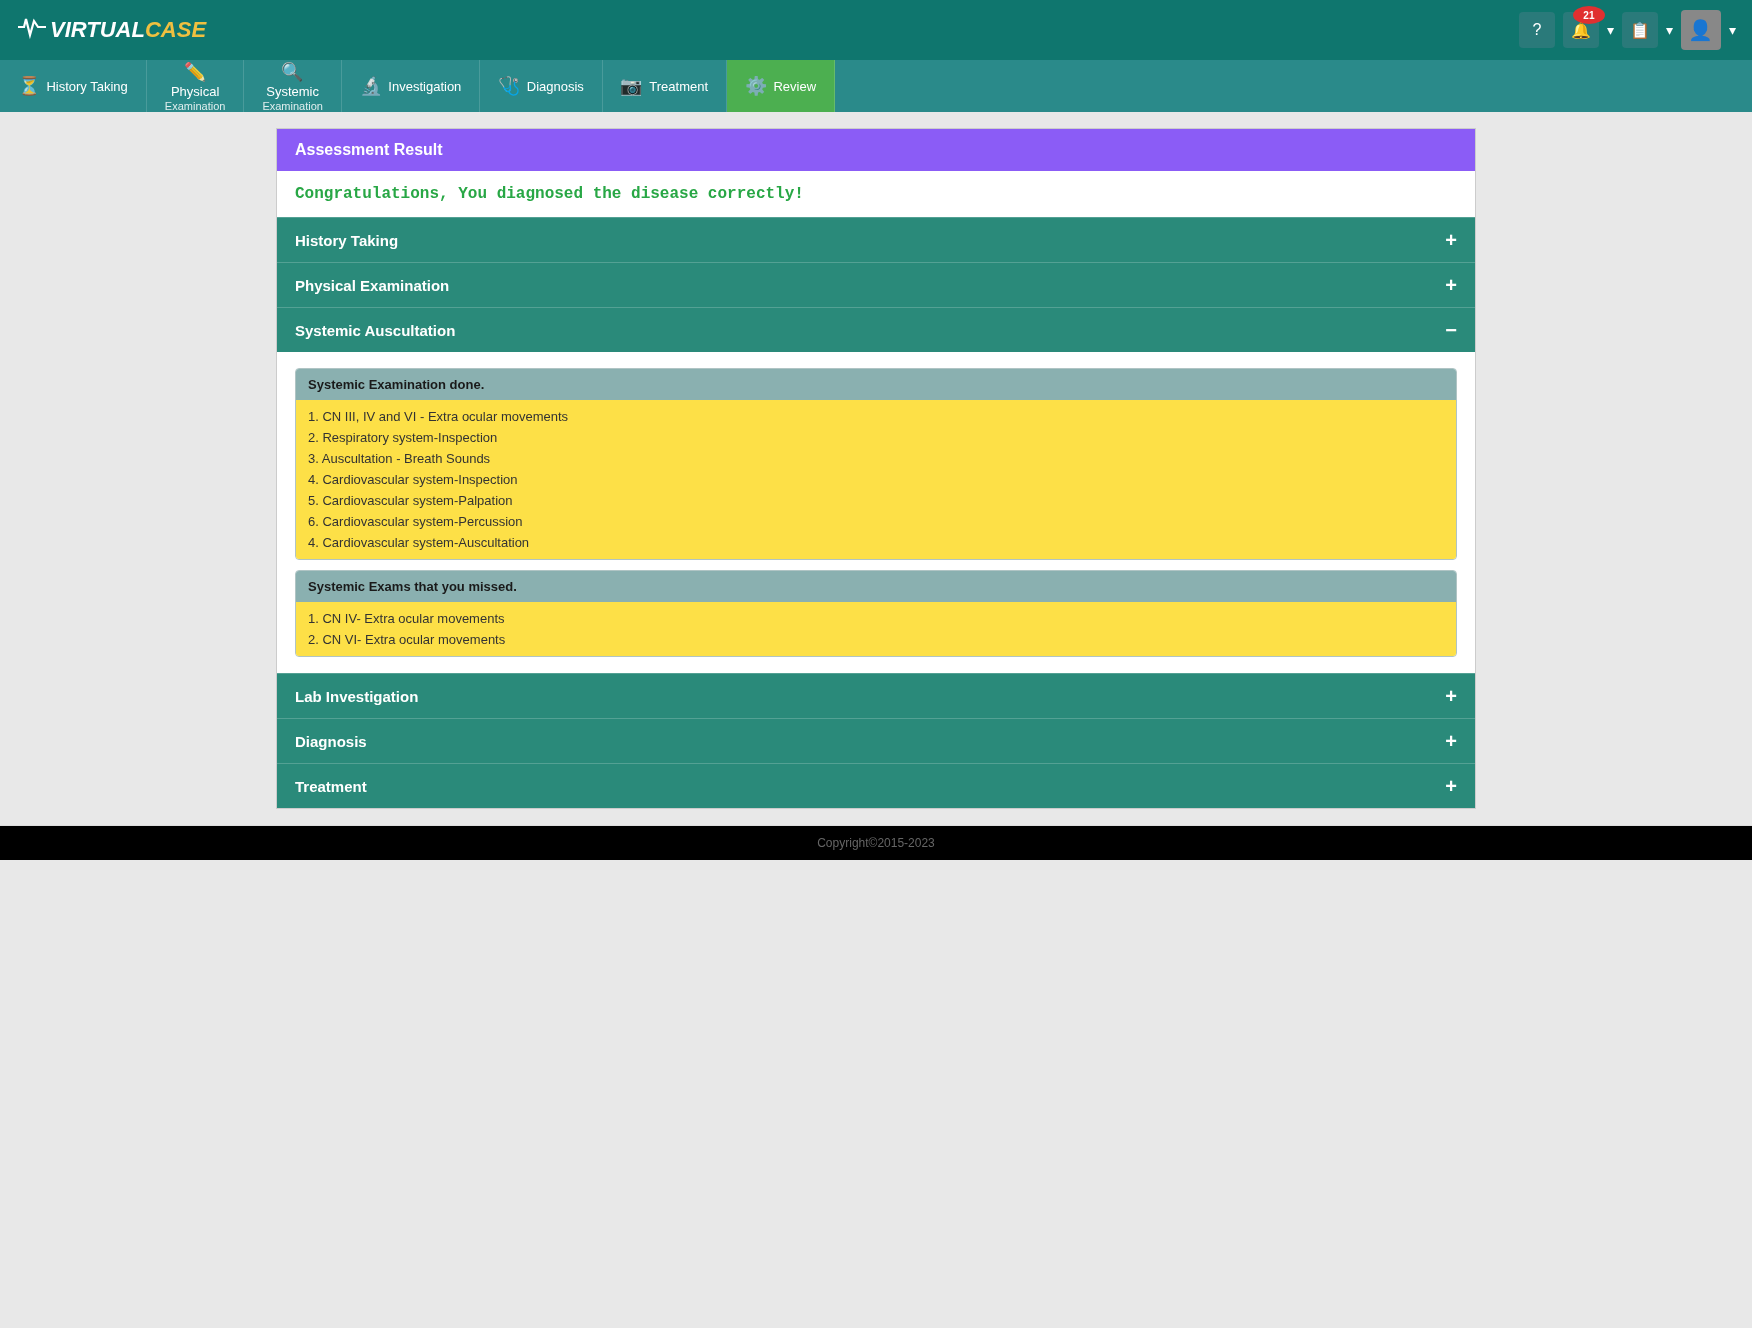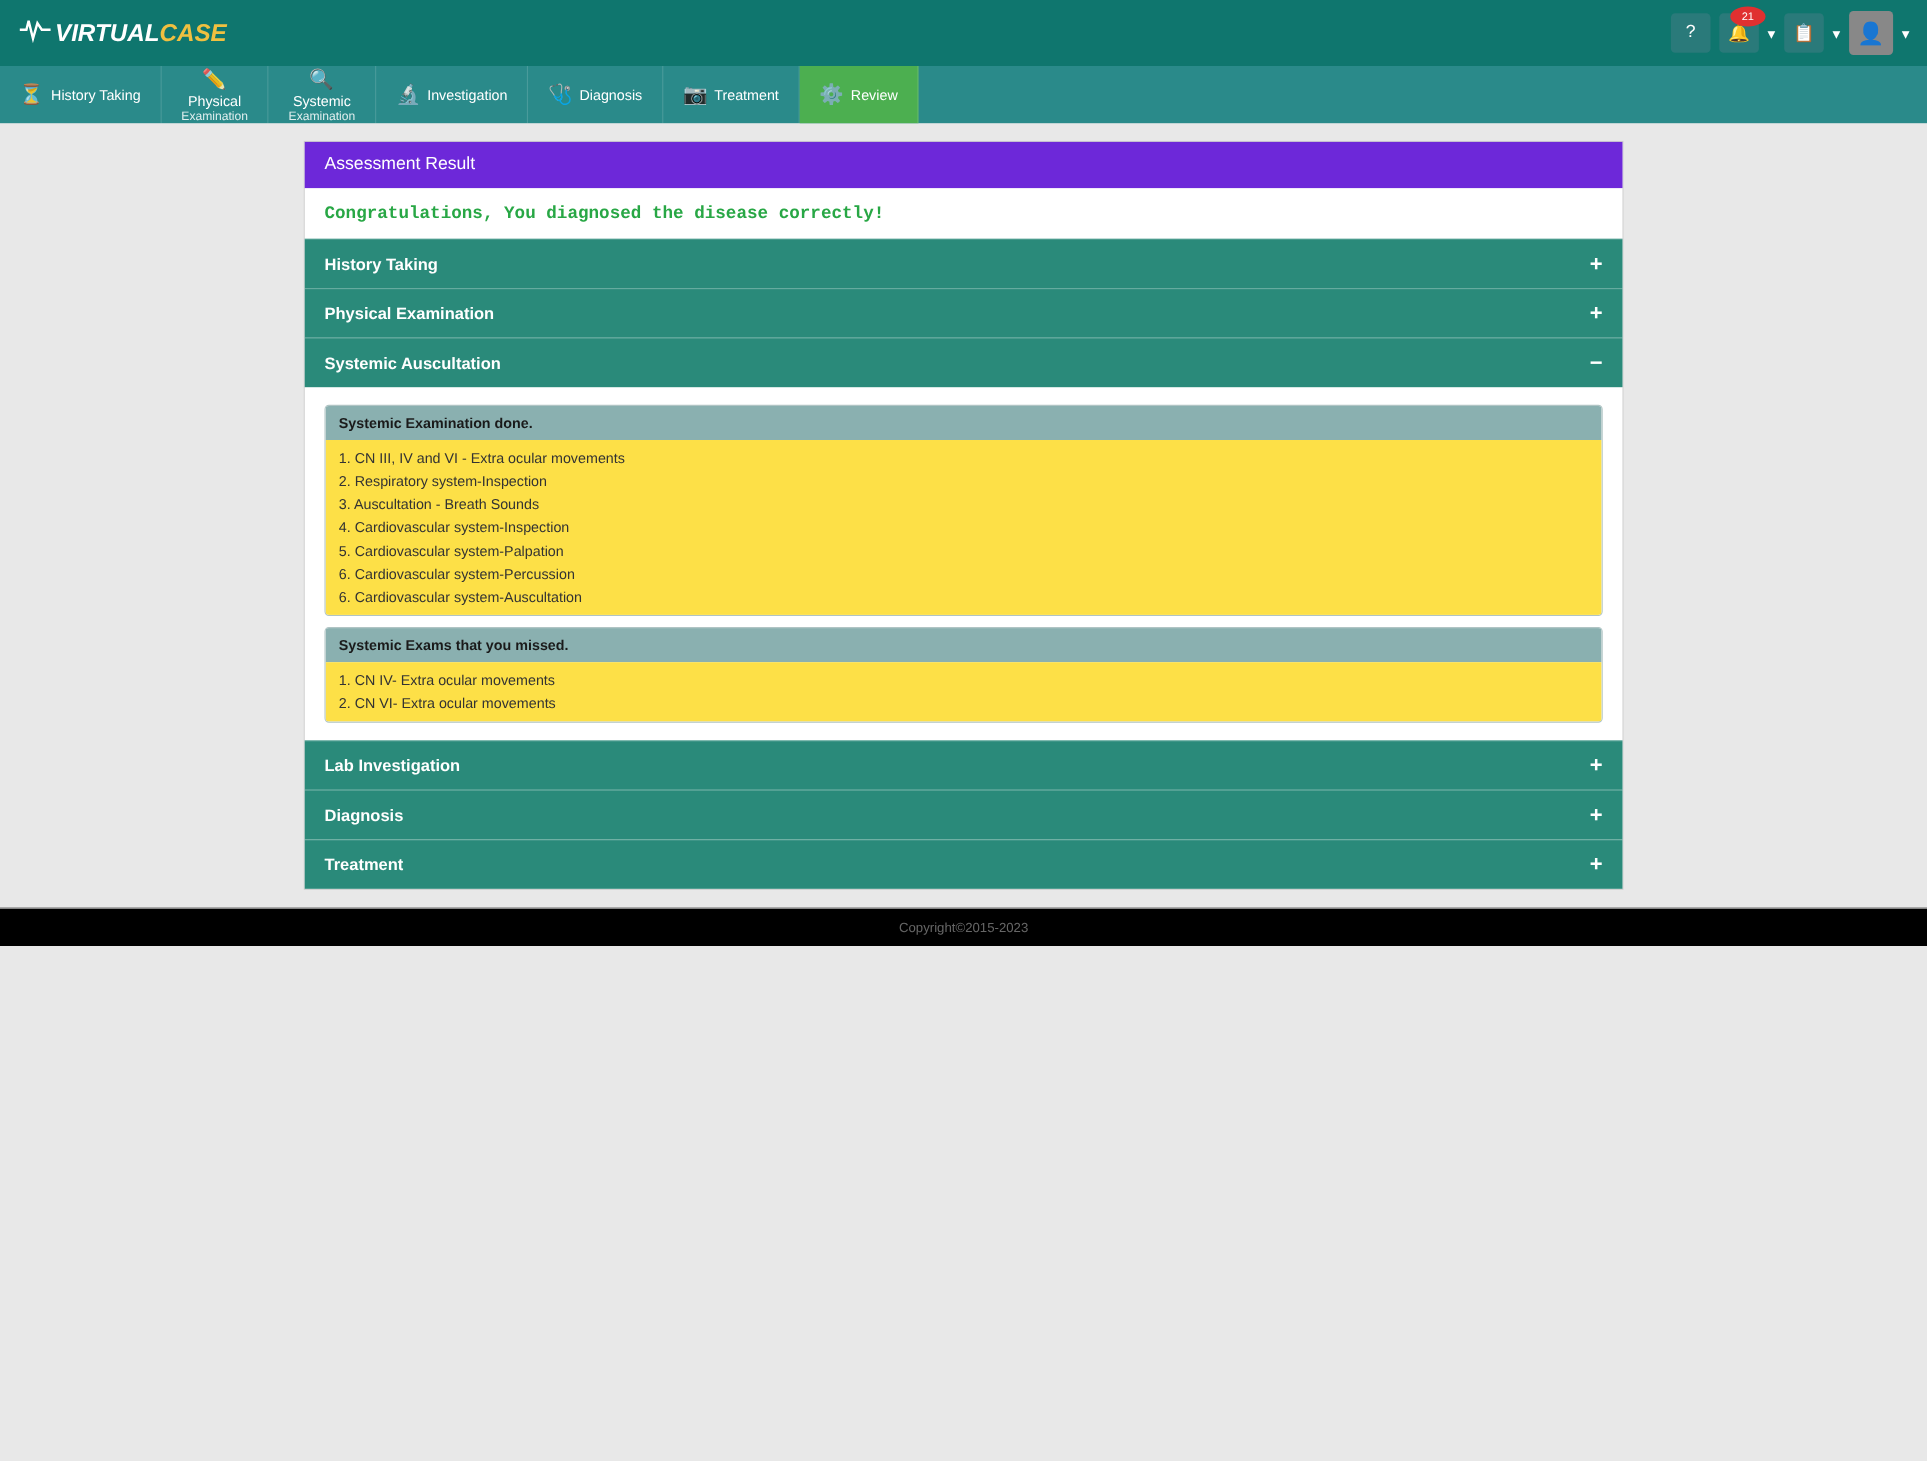--- a/index.html
+++ b/index.html
@@ -55,21 +55,21 @@
       right: -6px;
       background: #e03030;
       color: white;
       border-radius: 50%;
       width: 32px;
       height: 18px;
       font-size: 10px;
       display: flex;
       align-items: center;
       justify-content: center;
-      font-weight: normal;
+      font-weight: bold;
     }
     .avatar-btn {
       width: 40px;
       height: 40px;
       border-radius: 4px;
       overflow: hidden;
       cursor: pointer;
       background: #888;
       display: flex;
       align-items: center;
@@ -115,25 +115,25 @@
     
     .main-content {
       max-width: 1200px;
       margin: 16px auto;
       background: white;
       border: 1px solid #ccc;
     }
 
     
     .assessment-header {
-      background: #6d28d9;
+      background: #8b5cf6;
       color: white;
       padding: 12px 18px;
       font-size: 16px;
-      font-weight: normal;
+      font-weight: bold;
     }
 
     .congratulations {
       padding: 14px 18px;
       color: #28a745;
       font-size: 16px;
       font-weight: bold;
       font-family: Liberation Mono, monospace;
     }
 
@@ -319,21 +319,21 @@
         <div class="exam-table-header">
           <span>Systemic Examination done.</span>
         </div>
         <div class="exam-table-body">
           <div class="exam-item">1. CN III, IV and VI - Extra ocular movements</div>
           <div class="exam-item">2. Respiratory system-Inspection</div>
           <div class="exam-item">3. Auscultation - Breath Sounds</div>
           <div class="exam-item">4. Cardiovascular system-Inspection</div>
           <div class="exam-item">5. Cardiovascular system-Palpation</div>
           <div class="exam-item">6. Cardiovascular system-Percussion</div>
-          <div class="exam-item">6. Cardiovascular system-Auscultation</div>
+          <div class="exam-item">4. Cardiovascular system-Auscultation</div>
         </div>
       </div>
 
       <div style="height:10px;"></div>
 
       <div class="exam-table">
         <div class="exam-table-header">
           <span>Systemic Exams that you missed.</span>
         </div>
         <div class="exam-table-body">

